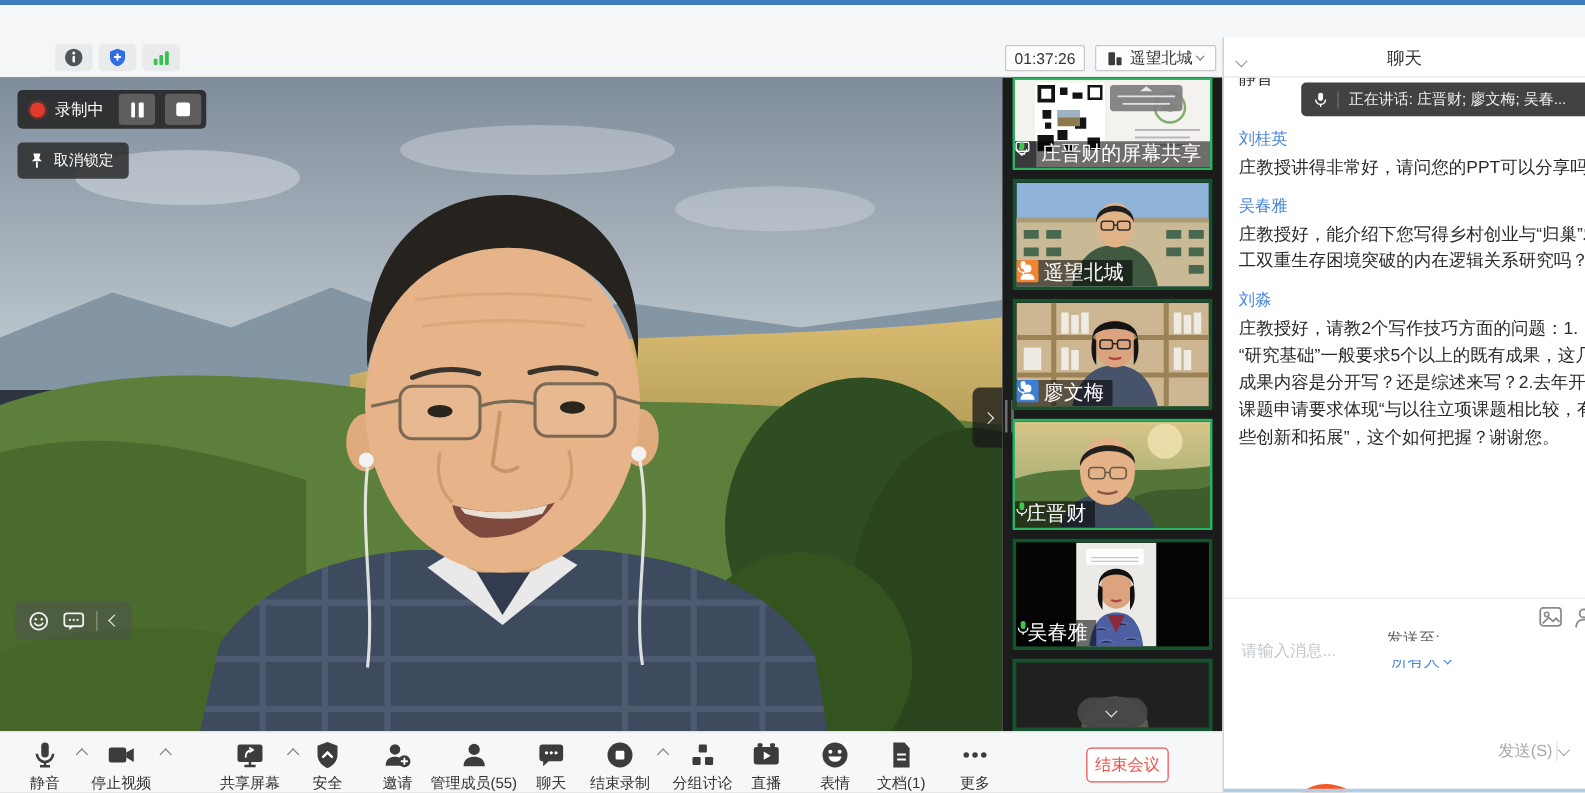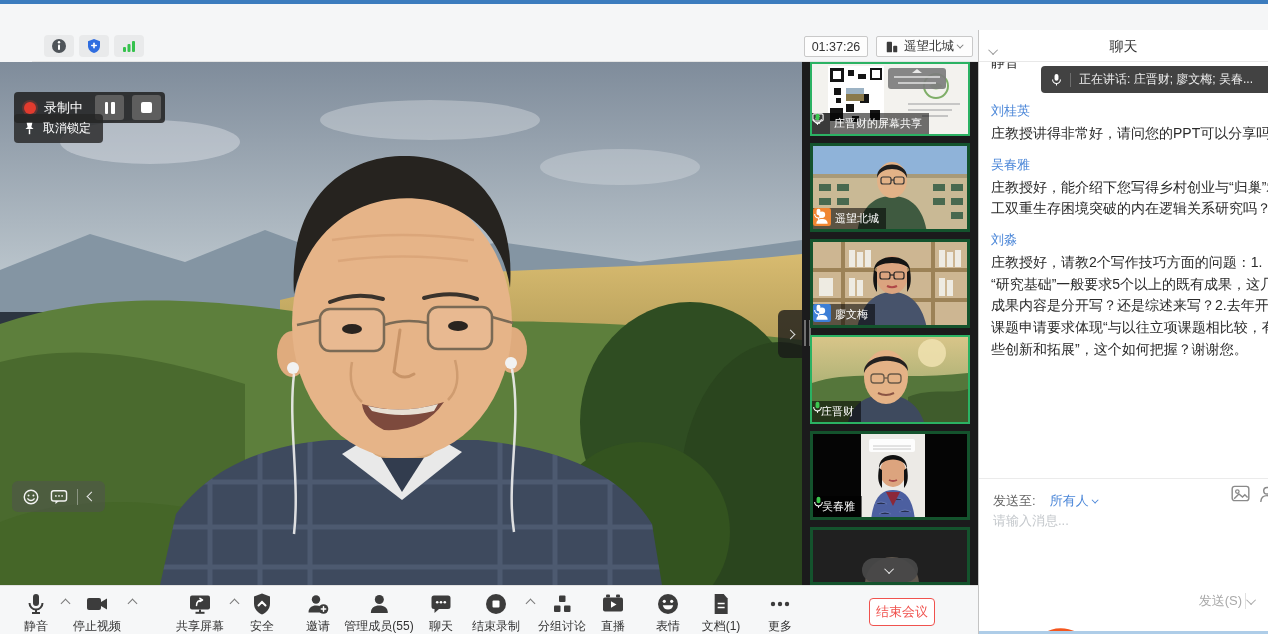--- a/index.html
+++ b/index.html
@@ -36,21 +36,21 @@
   
   .chev { display:inline-block; width:7px; height:7px; border-left:1.6px solid #7a7a7a; border-bottom:1.6px solid #7a7a7a; }
   .chev.down { transform:rotate(-45deg) translateY(-2px); }
   .chev.up { transform:rotate(135deg); }
   .chev.left { transform:rotate(45deg); }
   .chev.right { transform:rotate(-135deg); }
 
   
   .main-video { position:absolute; top:62px; left:0; width:802px; height:523px; background:#2c3540; overflow:hidden; }
   .rec-bar { position:absolute; top:10px; left:14px; height:31px; background:rgba(32,32,32,.85); border-radius:4px;
-    display:flex; align-items:center; padding:0 4px 0 10px; gap:8px;margin-top:20px; }
+    display:flex; align-items:center; padding:0 4px 0 10px; gap:8px; }
   .rec-dot { width:12px; height:12px; border-radius:50%; background:#e23b2e; box-shadow:0 0 0 2px rgba(226,59,46,.25); }
   .rec-text { color:#fff; font-size:13px; margin-right:4px; }
   .rec-btn { width:29px; height:25px; background:#5e5e5e; border-radius:3px; display:flex; align-items:center; justify-content:center; gap:3px; }
   .rec-btn.pause i { width:3.5px; height:12px; background:#fff; display:block; border-radius:1px; }
   .rec-btn.stop i { width:11px; height:11px; background:#fff; display:block; border-radius:2px; }
   .unpin { position:absolute; top:52px; left:14px; height:29px; background:rgba(38,38,38,.82); border-radius:4px;
     display:flex; align-items:center; gap:7px; padding:0 12px 0 9px; color:#fff; font-size:12px; }
   .reaction-bar { position:absolute; left:12px; top:419px; width:93px; height:31px; background:rgba(80,80,80,.5);
     border-radius:6px; display:flex; align-items:center; justify-content:space-evenly; }
   .reaction-bar .divider { width:1px; height:16px; background:rgba(255,255,255,.35); }
@@ -60,21 +60,21 @@
 
   
   .sidebar { position:absolute; top:62px; left:802px; width:176px; height:523px; background:#1b1b1c; overflow:hidden; }
   .handle { position:absolute; left:2px; top:258px; }
   .handle i { display:block; width:2px; height:26px; background:#707070; float:left; margin-right:3px; }
   .thumb { position:absolute; left:8px; width:160px; height:89px; background:#000; border:3px solid #14532d; overflow:hidden; }
   .thumb.active { border:2px solid #2bb263; }
   .thumb svg { position:absolute; top:0; left:0; }
   .tlabel { position:absolute; left:0; bottom:0; height:21px; background:rgba(0,0,0,.55); display:flex;
     align-items:center; gap:4px; padding:0 7px 0 0; max-width:100%; }
-  .tlabel .txt { color:#fff; font-size:11px; white-space:nowrap; }
+  .tlabel .txt { color:#fff; font-size:16px; white-space:nowrap; }
   .avatar-sq { width:18px; height:21px; display:flex; align-items:center; justify-content:center; }
   .more-pill { position:absolute; left:50%; top:28px; transform:translateX(-50%); width:56px; height:24px;
     background:rgba(72,72,72,.95); border-radius:12px; display:flex; align-items:center; justify-content:center; }
   .more-pill .chev { border-color:#e8e8e8; }
 
   
   .chat { position:absolute; top:30px; left:978px; width:290px; height:604px; background:#fff; border-left:1px solid #c4c4c4; overflow:hidden; }
   .chat-header { position:absolute; top:0; left:0; width:100%; height:32px; background:#fff; border-bottom:1px solid #e8e8e8; z-index:5; }
   .chat-title { position:absolute; top:8px; left:0; width:100%; text-align:center; font-size:14px; color:#333; }
   .chat-collapse { position:absolute; left:12px; top:11px; }
@@ -82,21 +82,21 @@
   .clipped-line { position:absolute; top:24px; left:12px; font-size:14px; color:#333; z-index:1; }
   .speaking { position:absolute; top:36px; left:62px; right:-4px; height:27px; background:rgba(40,40,40,.88);
     border-radius:4px 0 0 4px; display:flex; align-items:center; gap:8px; padding:0 6px 0 10px; z-index:6; }
   .speaking .divider { width:1px; height:14px; background:#6e6e6e; }
   .speaking .txt { color:#f0f0f0; font-size:12px; white-space:nowrap; }
   .messages { position:absolute; top:32px; left:0; width:100%; height:416px; padding:40px 0 0 12px; }
   .msg-name { font-size:13px; color:#4a86d8; margin-top:11px; }
   .msg-text { font-size:14px; color:#2a2a2a; line-height:1.55; width:310px; margin-top:3px; white-space:pre-wrap; }
   .msg-time { font-size:12px; color:#b8b8b8; text-align:center; width:266px; margin:10px 0 2px 0; }
   .chat-footer { position:absolute; top:448px; left:0; width:100%; height:156px; border-top:1px solid #ebebeb; }
-  .sendto-row { position:absolute; top:12px; left:14px; right:0; height:20px; font-size:13px; color:#666; display:flex; align-items:center; }
+  .sendto-row { position:absolute; top:23px; left:14px; right:0; height:20px; font-size:13px; color:#666; display:flex; align-items:center;flex-direction:column; }
   .sendto-value { color:#4a86d8; margin-left:14px; display:flex; align-items:center; gap:5px; }
   .sendto-value .chev { border-color:#4a86d8; width:5px; height:5px; }
   .footer-icons { position:absolute; top:6px; left:252px; display:flex; gap:8px; }
   .chat-input { position:absolute; top:34px; left:14px; width:268px; border:none; outline:none; font-size:13px; color:#333;
     font-family:"Liberation Sans","DejaVu Sans",sans-serif; }
   .chat-input::placeholder { color:#c4c8cc; }
   .send-row { position:absolute; bottom:24px; right:12px; display:flex; align-items:center; gap:3px; }
   .send-label { font-size:13px; color:#a9a9a9; }
   .send-row .divider { width:1px; height:16px; background:#e0e0e0; }
   .send-row .chev { border-color:#a9a9a9; }

